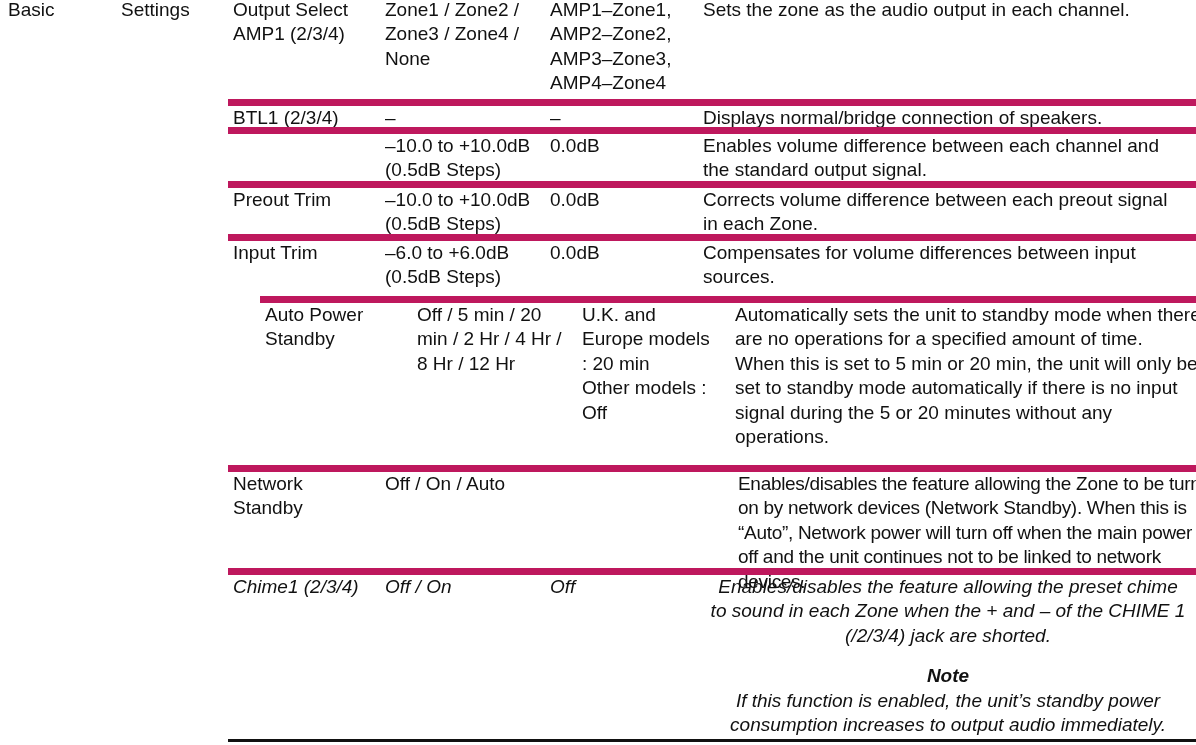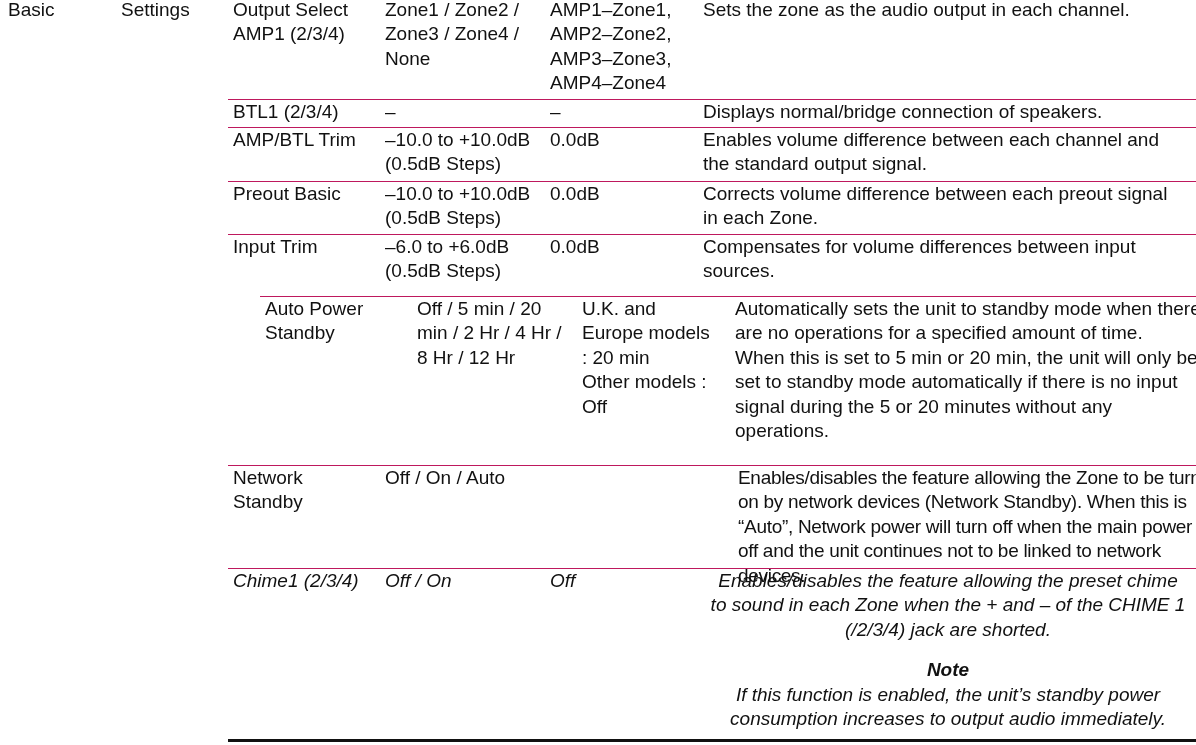--- a/index.html
+++ b/index.html
@@ -5,21 +5,21 @@
   html, body { margin: 0; padding: 0; background: #ffffff; }
   body {
     width: 1196px; height: 745px; overflow: hidden; position: relative;
     font-family: "Liberation Sans", sans-serif; font-size: 19px; color: #111111;
     line-height: 24.4px;
   }
   .cat { position: absolute; top: -2px; }
   .cat1 { left: 8px; }
   .cat2 { left: 121px; }
   .row { position: absolute; left: 228px; width: 968px; }
-  .row.bordered { border-top: 1px solid #be185d; }
+  .row.bordered { border-top: 7px solid #be185d; }
   .cell { position: absolute; top: 0; white-space: pre-line; }
   .c-item { left: 5px; width: 150px; }
   .c-range { left: 157px; width: 165px; }
   .c-default { left: 322px; width: 150px; }
   .c-desc { left: 475px; width: 490px; }
   .bottom-line { position: absolute; left: 228px; width: 968px; top: 739px; border-top: 3px solid #111111; }
   .note-title { font-weight: bold; display: block; margin-top: 16px; }
   .para { display: block; }
 </style>
 </head>
@@ -42,30 +42,29 @@
 </div>
 
 <div class="row bordered" style="top:99px;height:25px;">
   <div class="cell c-item">BTL1 (2/3/4)</div>
   <div class="cell c-range">–</div>
   <div class="cell c-default">–</div>
   <div class="cell c-desc">Displays normal/bridge connection of speakers.</div>
 </div>
 
 <div class="row bordered" style="top:127px;height:51px;">
-  <div class="cell c-item">AMP/BTL Trim</div>
   <div class="cell c-range">–10.0 to +10.0dB
 (0.5dB Steps)</div>
   <div class="cell c-default">0.0dB</div>
   <div class="cell c-desc">Enables volume difference between each channel and
 the standard output signal.</div>
 </div>
 
 <div class="row bordered" style="top:181px;height:51px;">
-  <div class="cell c-item">Preout Basic</div>
+  <div class="cell c-item">Preout Trim</div>
   <div class="cell c-range">–10.0 to +10.0dB
 (0.5dB Steps)</div>
   <div class="cell c-default">0.0dB</div>
   <div class="cell c-desc">Corrects volume difference between each preout signal
 in each Zone.</div>
 </div>
 
 <div class="row bordered" style="top:234px;height:51px;">
   <div class="cell c-item">Input Trim</div>
   <div class="cell c-range">–6.0 to +6.0dB

